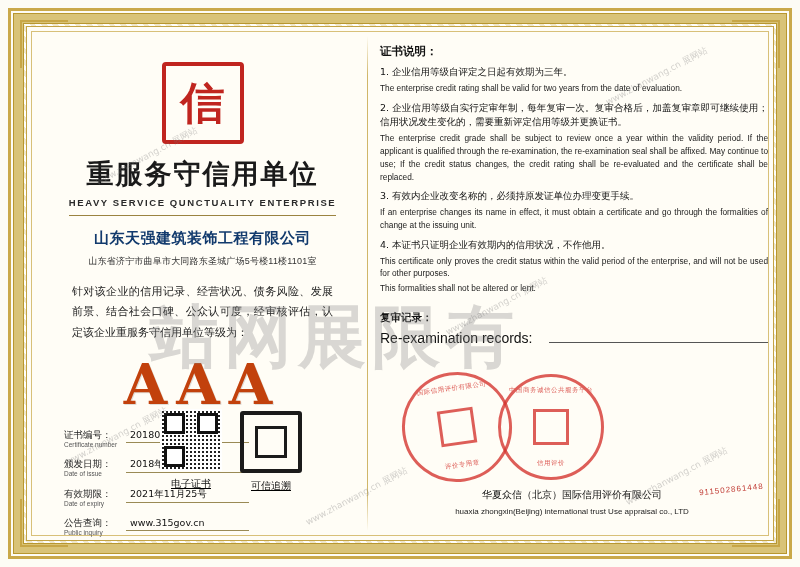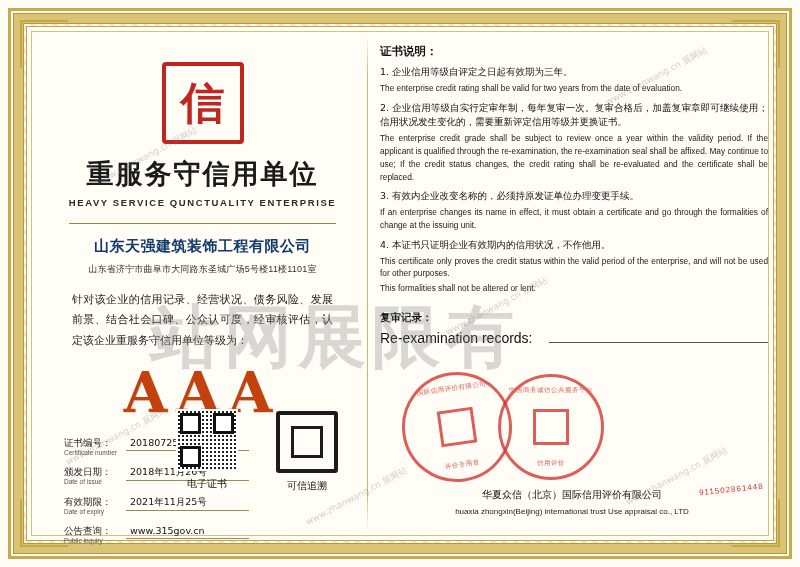--- a/index.html
+++ b/index.html
@@ -68,21 +68,21 @@
     color:#c0251f;font-size:44px;line-height:1;font-weight:bold;
   }
   .title-cn{
     margin-top:12px;
     font-family:"DejaVu Sans", sans-serif;
     font-size:27px;font-weight:bold;color:#1a1a1a;letter-spacing:2px;
   }
   .title-en{
     margin-top:1px;
     font-size:9.5px;letter-spacing:1.6px;color:#2a2a2a;font-weight:bold;
-    border-bottom:1px solid #9b8340;padding-bottom:15px;
+    border-bottom:1px solid #9b8340;padding-bottom:7px;
     display:inline-block;
   }
   .company{
     margin-top:13px;
     font-family:"DejaVu Sans", sans-serif;
     font-size:15px;font-weight:bold;color:#123a6d;letter-spacing:.5px;
   }
   .address{
     margin-top:7px;font-size:9px;color:#333;letter-spacing:.2px;
   }
@@ -105,22 +105,22 @@
   .field-labels{width:62px;flex:0 0 62px;}
   .field-cn{font-size:9.5px;color:#222;display:block;line-height:1.25;font-family:"DejaVu Sans",sans-serif;}
   .field-en{font-size:6.5px;color:#555;display:block;line-height:1.3;}
   .field-val{
     font-size:9.5px;color:#111;border-bottom:1px solid #9a8a55;
     flex:1;padding-bottom:1px;padding-left:4px;min-height:12px;
     font-family:"DejaVu Sans",sans-serif;
   }
   
   .bottom-icons{
-    position:absolute;right:18px;bottom:34px;width:180px;
-    display:flex;justify-content:space-between;align-items:flex-start;
+    position:absolute;right:34px;bottom:34px;width:180px;
+    display:flex;align-items:flex-start;text-decoration:underline;
   }
   .icon-col{text-align:center;width:80px;}
   .qr{
     width:58px;height:58px;margin:0 auto;
     background:
       repeating-linear-gradient(0deg,#111 0 2px,#fff 2px 4px),
       repeating-linear-gradient(90deg,#111 0 2px,#fff 2px 4px);
     background-blend-mode:screen;
     border:2px solid #fff;
     position:relative;

